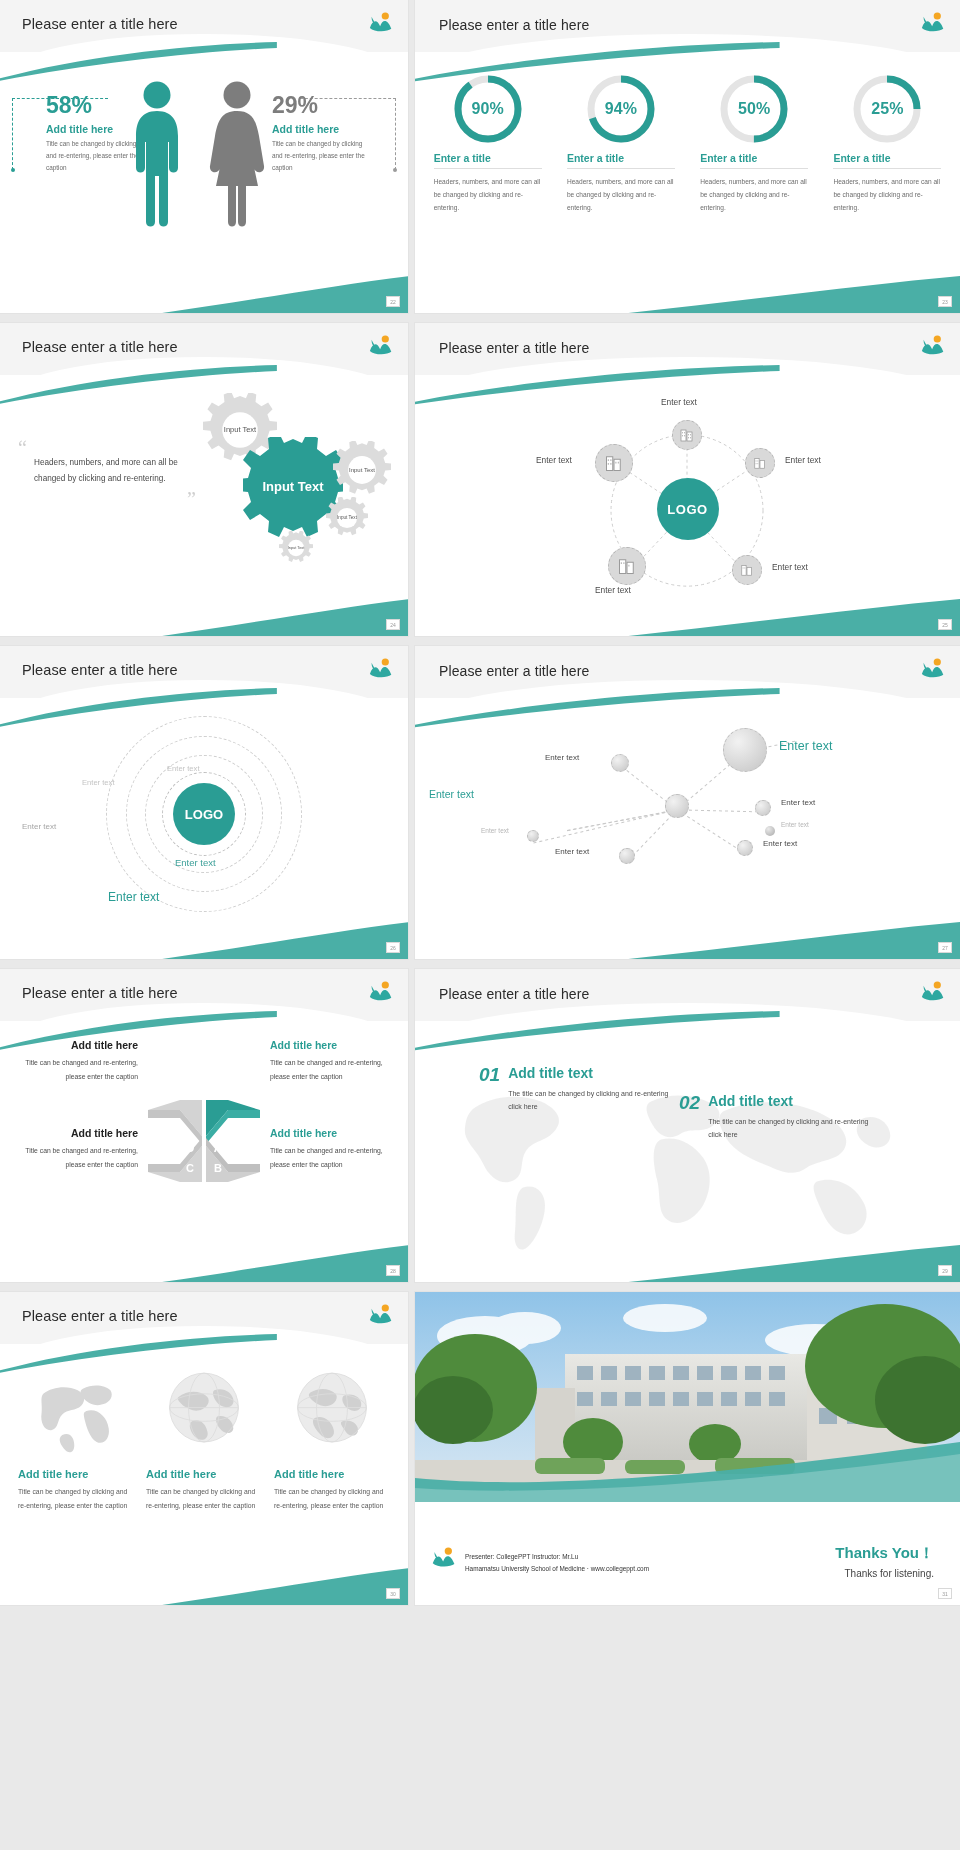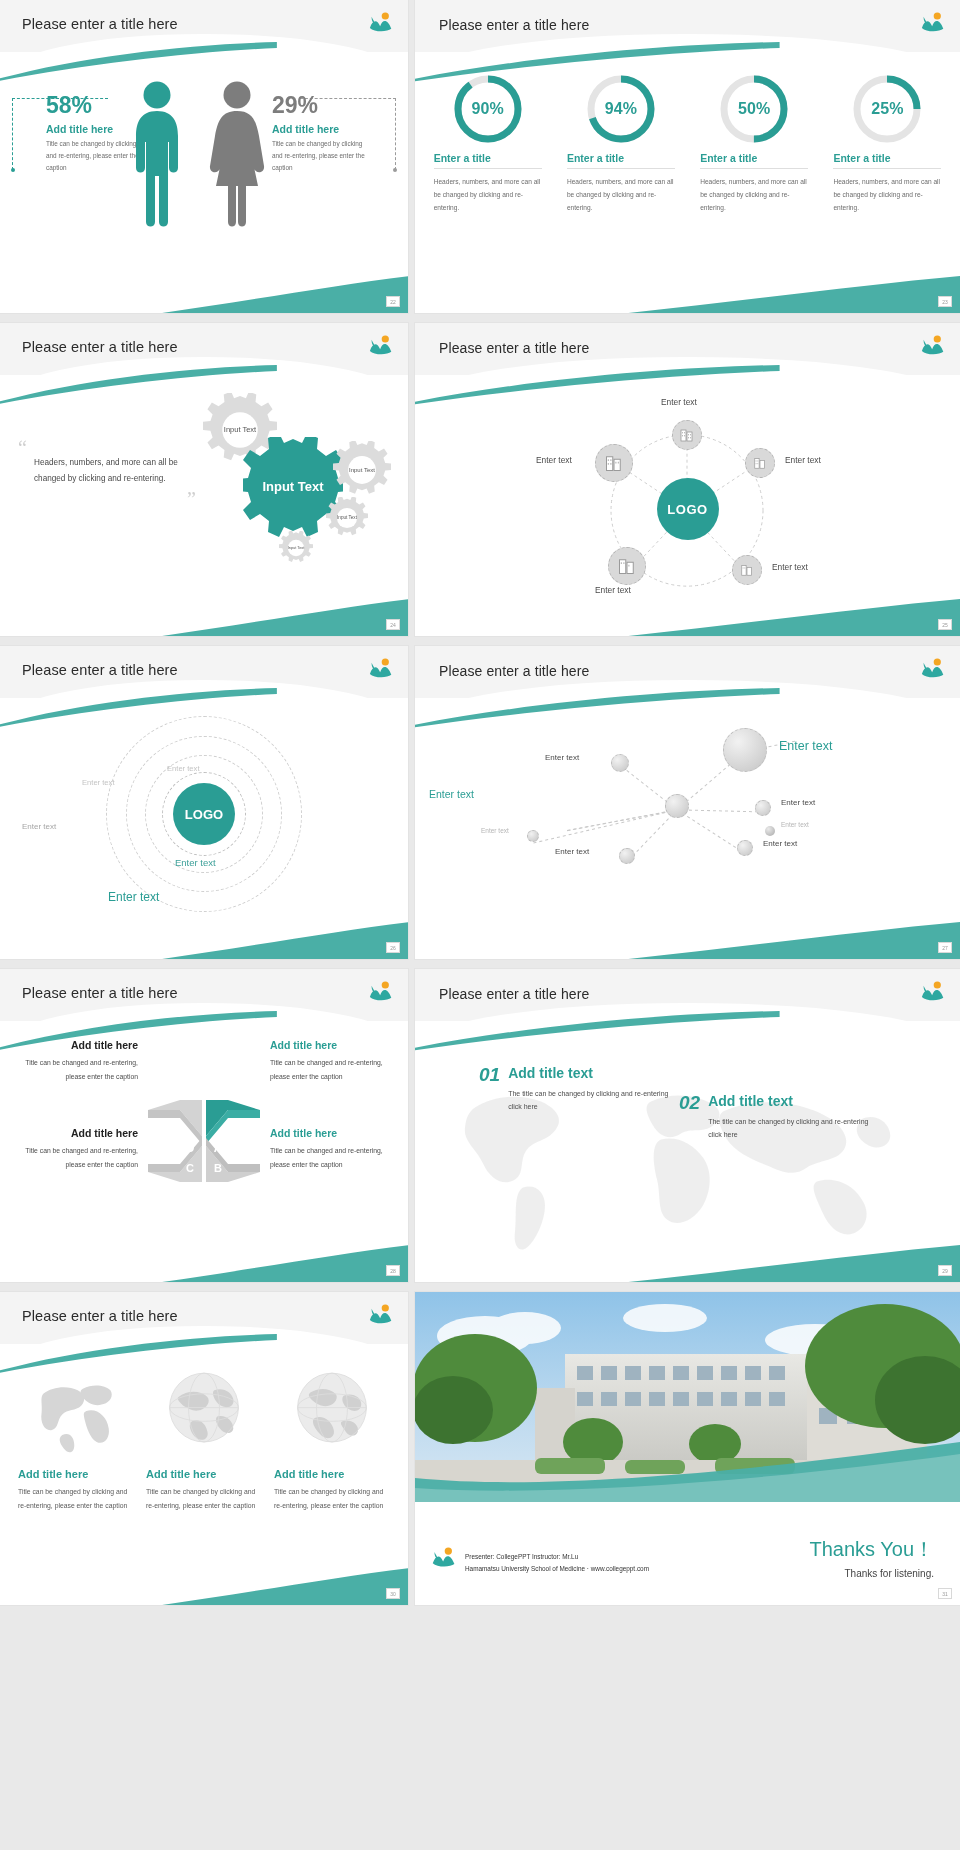--- a/index.html
+++ b/index.html
@@ -160,21 +160,21 @@
   .gimg svg{display:block;}
   .gtitle{font-size:11px;font-weight:bold;color:#2a9d94;margin-bottom:5px;}
   .gdesc{font-size:6.8px;color:#5a5a5a;line-height:2.0;}
 
   
   .photo{position:absolute;left:0;top:0;right:0;height:212px;overflow:hidden;}
   .photo svg{width:100%;height:100%;display:block;}
   .thanks-bottom{position:absolute;left:0;right:0;bottom:0;height:103px;background:#fff;}
   .tlogo{position:absolute;left:16px;bottom:36px;width:26px;height:24px;}
   .presenter{position:absolute;left:50px;bottom:30px;font-size:6.4px;color:#333;line-height:1.9;}
-  .thanks-ttl{position:absolute;right:26px;bottom:42px;font-size:20px;font-weight:normal;color:#2a9d94;}
+  .thanks-ttl{position:absolute;right:26px;bottom:42px;font-size:15px;font-weight:bold;color:#2a9d94;}
   .thanks-sub{position:absolute;right:26px;bottom:26px;font-size:10px;color:#444;}
 </style>
 </head>
 <body>
 
 <div class="grid">
 
   <div class="slide">
     <div class="hdr"></div>
     <div class="hdr-curve"></div>

